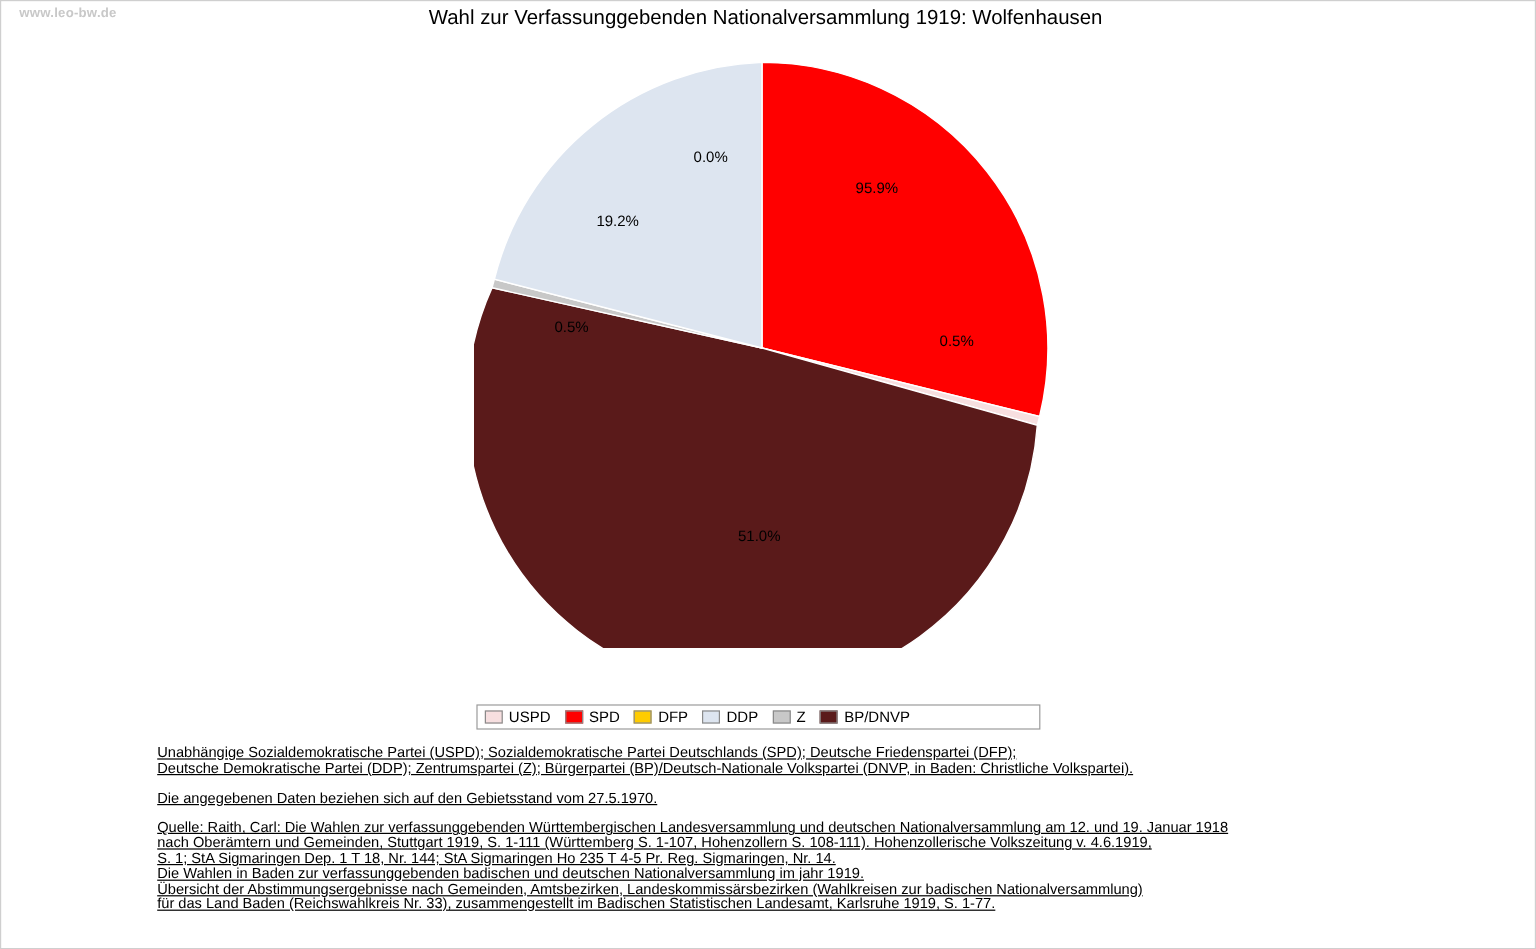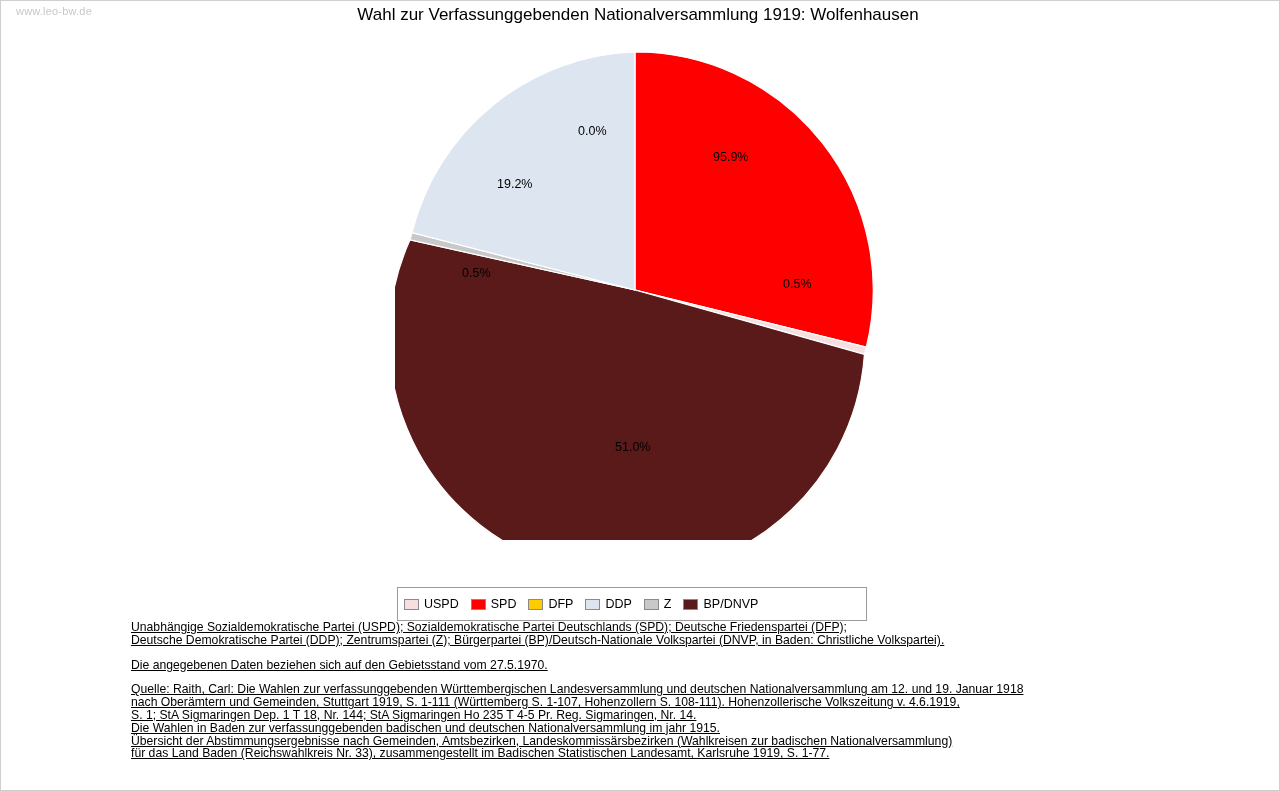--- a/index.html
+++ b/index.html
@@ -21,20 +21,21 @@
     width: 1280px; height: 791px;
     border: 1px solid #cfcfcf;
     box-sizing: border-box;
   }
   #watermark {
     position: absolute;
     left: 16px; top: 5px;
     font-size: 11px;
     color: #c8c8c8;
     letter-spacing: 0.2px;
+    font-weight: bold;
   }
   #chart-title {
     position: absolute;
     left: 0; top: 5px;
     width: 1212px;
     text-align: center;
     font-size: 17px;
     color: #000;
     margin-left: 32px;
   }
@@ -52,21 +53,21 @@
     position: absolute;
     font-size: 12.5px;
     color: #000;
     white-space: nowrap;
   }
   #legend {
     position: absolute;
     left: 397px;
     top: 587px;
     width: 470px;
-    height: 34px;
+    height: 21px;
     border: 1px solid #9b9b9b;
     background: #ffffff;
     box-sizing: border-box;
     display: flex;
     align-items: center;
     padding: 0 6px;
   }
   .legend-item {
     display: flex;
     align-items: center;
@@ -165,17 +166,17 @@
     <span class="note-line">Unabhängige Sozialdemokratische Partei (USPD); Sozialdemokratische Partei Deutschlands (SPD); Deutsche Friedenspartei (DFP);</span>
     <span class="note-line">Deutsche Demokratische Partei (DDP); Zentrumspartei (Z); Bürgerpartei (BP)/Deutsch-Nationale Volkspartei (DNVP, in Baden: Christliche Volkspartei).</span>
   </div>
   <div class="note-block">
     <span class="note-line">Die angegebenen Daten beziehen sich auf den Gebietsstand vom 27.5.1970.</span>
   </div>
   <div class="note-block">
     <span class="note-line">Quelle: Raith, Carl: Die Wahlen zur verfassunggebenden Württembergischen Landesversammlung und deutschen Nationalversammlung am 12. und 19. Januar 1918</span>
     <span class="note-line">nach Oberämtern und Gemeinden, Stuttgart 1919, S. 1-111 (Württemberg S. 1-107, Hohenzollern S. 108-111). Hohenzollerische Volkszeitung v. 4.6.1919,</span>
     <span class="note-line">S. 1; StA Sigmaringen Dep. 1 T 18, Nr. 144; StA Sigmaringen Ho 235 T 4-5 Pr. Reg. Sigmaringen, Nr. 14.</span>
-    <span class="note-line">Die Wahlen in Baden zur verfassunggebenden badischen und deutschen Nationalversammlung im jahr 1915.</span>
+    <span class="note-line">Die Wahlen in Baden zur verfassunggebenden badischen und deutschen Nationalversammlung im jahr 1919.</span>
     <span class="note-line">Übersicht der Abstimmungsergebnisse nach Gemeinden, Amtsbezirken, Landeskommissärsbezirken (Wahlkreisen zur badischen Nationalversammlung)</span>
     <span class="note-line">für das Land Baden (Reichswahlkreis Nr. 33), zusammengestellt im Badischen Statistischen Landesamt, Karlsruhe 1919, S. 1-77.</span>
   </div>
 </div>
 
 </body></html>

